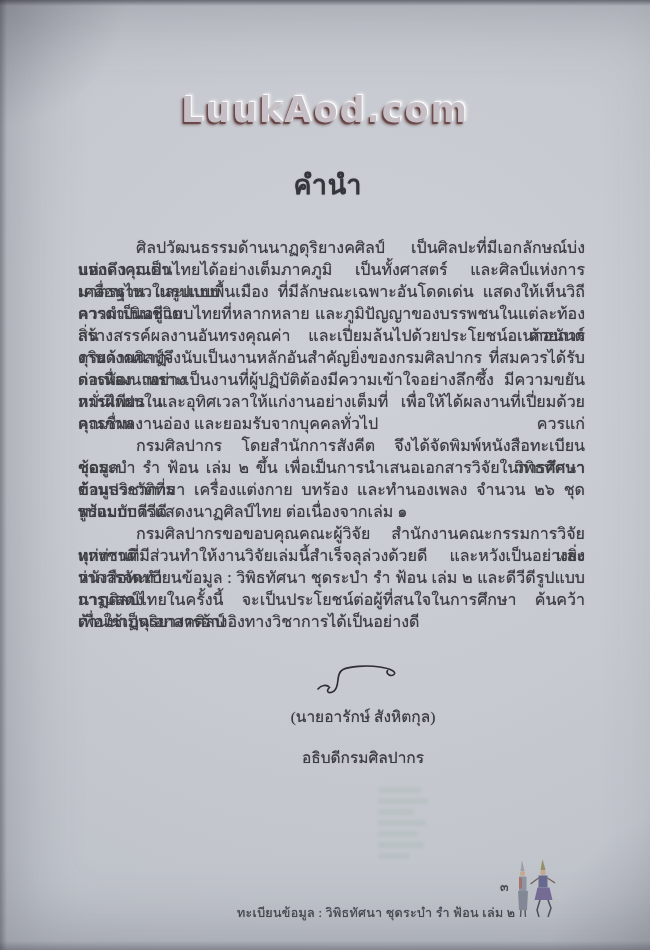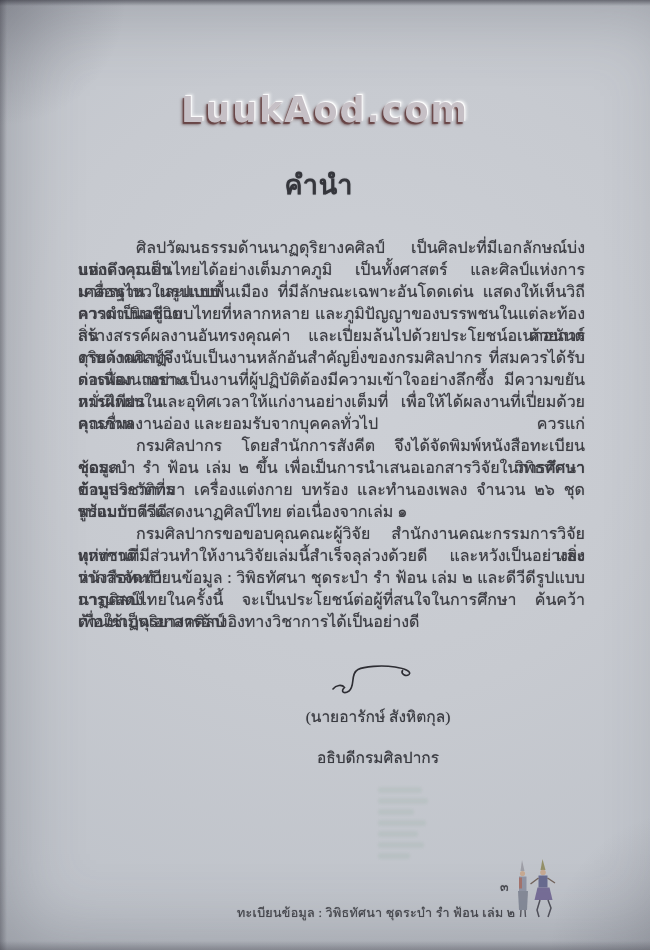--- a/index.html
+++ b/index.html
@@ -16,31 +16,31 @@
       linear-gradient(270deg, rgba(48,48,58,0.28) 0px, rgba(48,48,58,0) 7px),
       radial-gradient(circle 180px at 0% 0%, rgba(50,50,62,0.25), rgba(50,50,62,0) 70%),
       radial-gradient(circle 200px at 100% 100%, rgba(50,50,62,0.20), rgba(50,50,62,0) 70%);}
   .watermark{position:absolute;top:90px;left:0;width:650px;text-align:center;
     font-family:"DejaVu Sans",sans-serif;font-weight:bold;font-size:35px;letter-spacing:2px;
     color:#c6c0c6;
     text-shadow:1px -1.5px 1px rgba(255,255,255,0.95),
                 2.5px -2.5px 3px rgba(255,255,255,0.55),
                -1.5px 2px 1px rgba(88,46,46,0.75),
                -2.5px 3px 3px rgba(70,36,36,0.45);}
-  .doc-title{position:absolute;top:163px;left:7px;width:624px;text-align:center;
+  .doc-title{position:absolute;top:163px;left:16px;width:624px;text-align:center;
     font-size:27px;font-weight:bold;color:#35363c;letter-spacing:1px;
     text-shadow:0 0 1px rgba(53,54,60,0.55);}
   .body-text{position:absolute;left:78px;top:237px;width:507px;
     font-size:16px;color:#3c3d43;text-shadow:0 0 0.7px rgba(60,60,66,0.65);}
   .tline{height:22px;line-height:22px;text-align:justify;text-align-last:justify;white-space:nowrap_off;}
   .tline.first{text-indent:58px;}
   .tline.plast{text-align-last:left;}
   .ghost{position:absolute;left:378px;top:787px;width:56px;filter:blur(1px);}
   .ghost div{height:6px;margin-bottom:5px;border-radius:3px;background:rgba(120,162,138,0.13);}
-  .sig-area{position:absolute;left:288px;top:660px;width:180px;text-align:center;}
+  .sig-area{position:absolute;left:273px;top:660px;width:180px;text-align:center;}
   .sig-svg{display:block;margin:0 auto;}
   .sig-name{margin-top:6px;font-size:15.5px;color:#393a40;white-space:nowrap;
     text-shadow:0 0 0.7px rgba(57,58,64,0.6);}
   .sig-title{margin-top:16px;font-size:15.5px;color:#393a40;white-space:nowrap;
     text-shadow:0 0 0.7px rgba(57,58,64,0.6);}
   .footer-text{position:absolute;left:237px;top:895px;font-size:12.5px;color:#46474d;
     letter-spacing:0.3px;text-shadow:0 0 0.8px rgba(70,71,77,0.8);white-space:nowrap;margin-top:8px;}
   .page-num{position:absolute;left:500px;top:877px;font-size:12.5px;color:#46474d;
     text-shadow:0 0 0.8px rgba(70,71,77,0.8);}
   .dancers{position:absolute;left:513px;top:858px;opacity:0.9;filter:blur(0.2px);}

